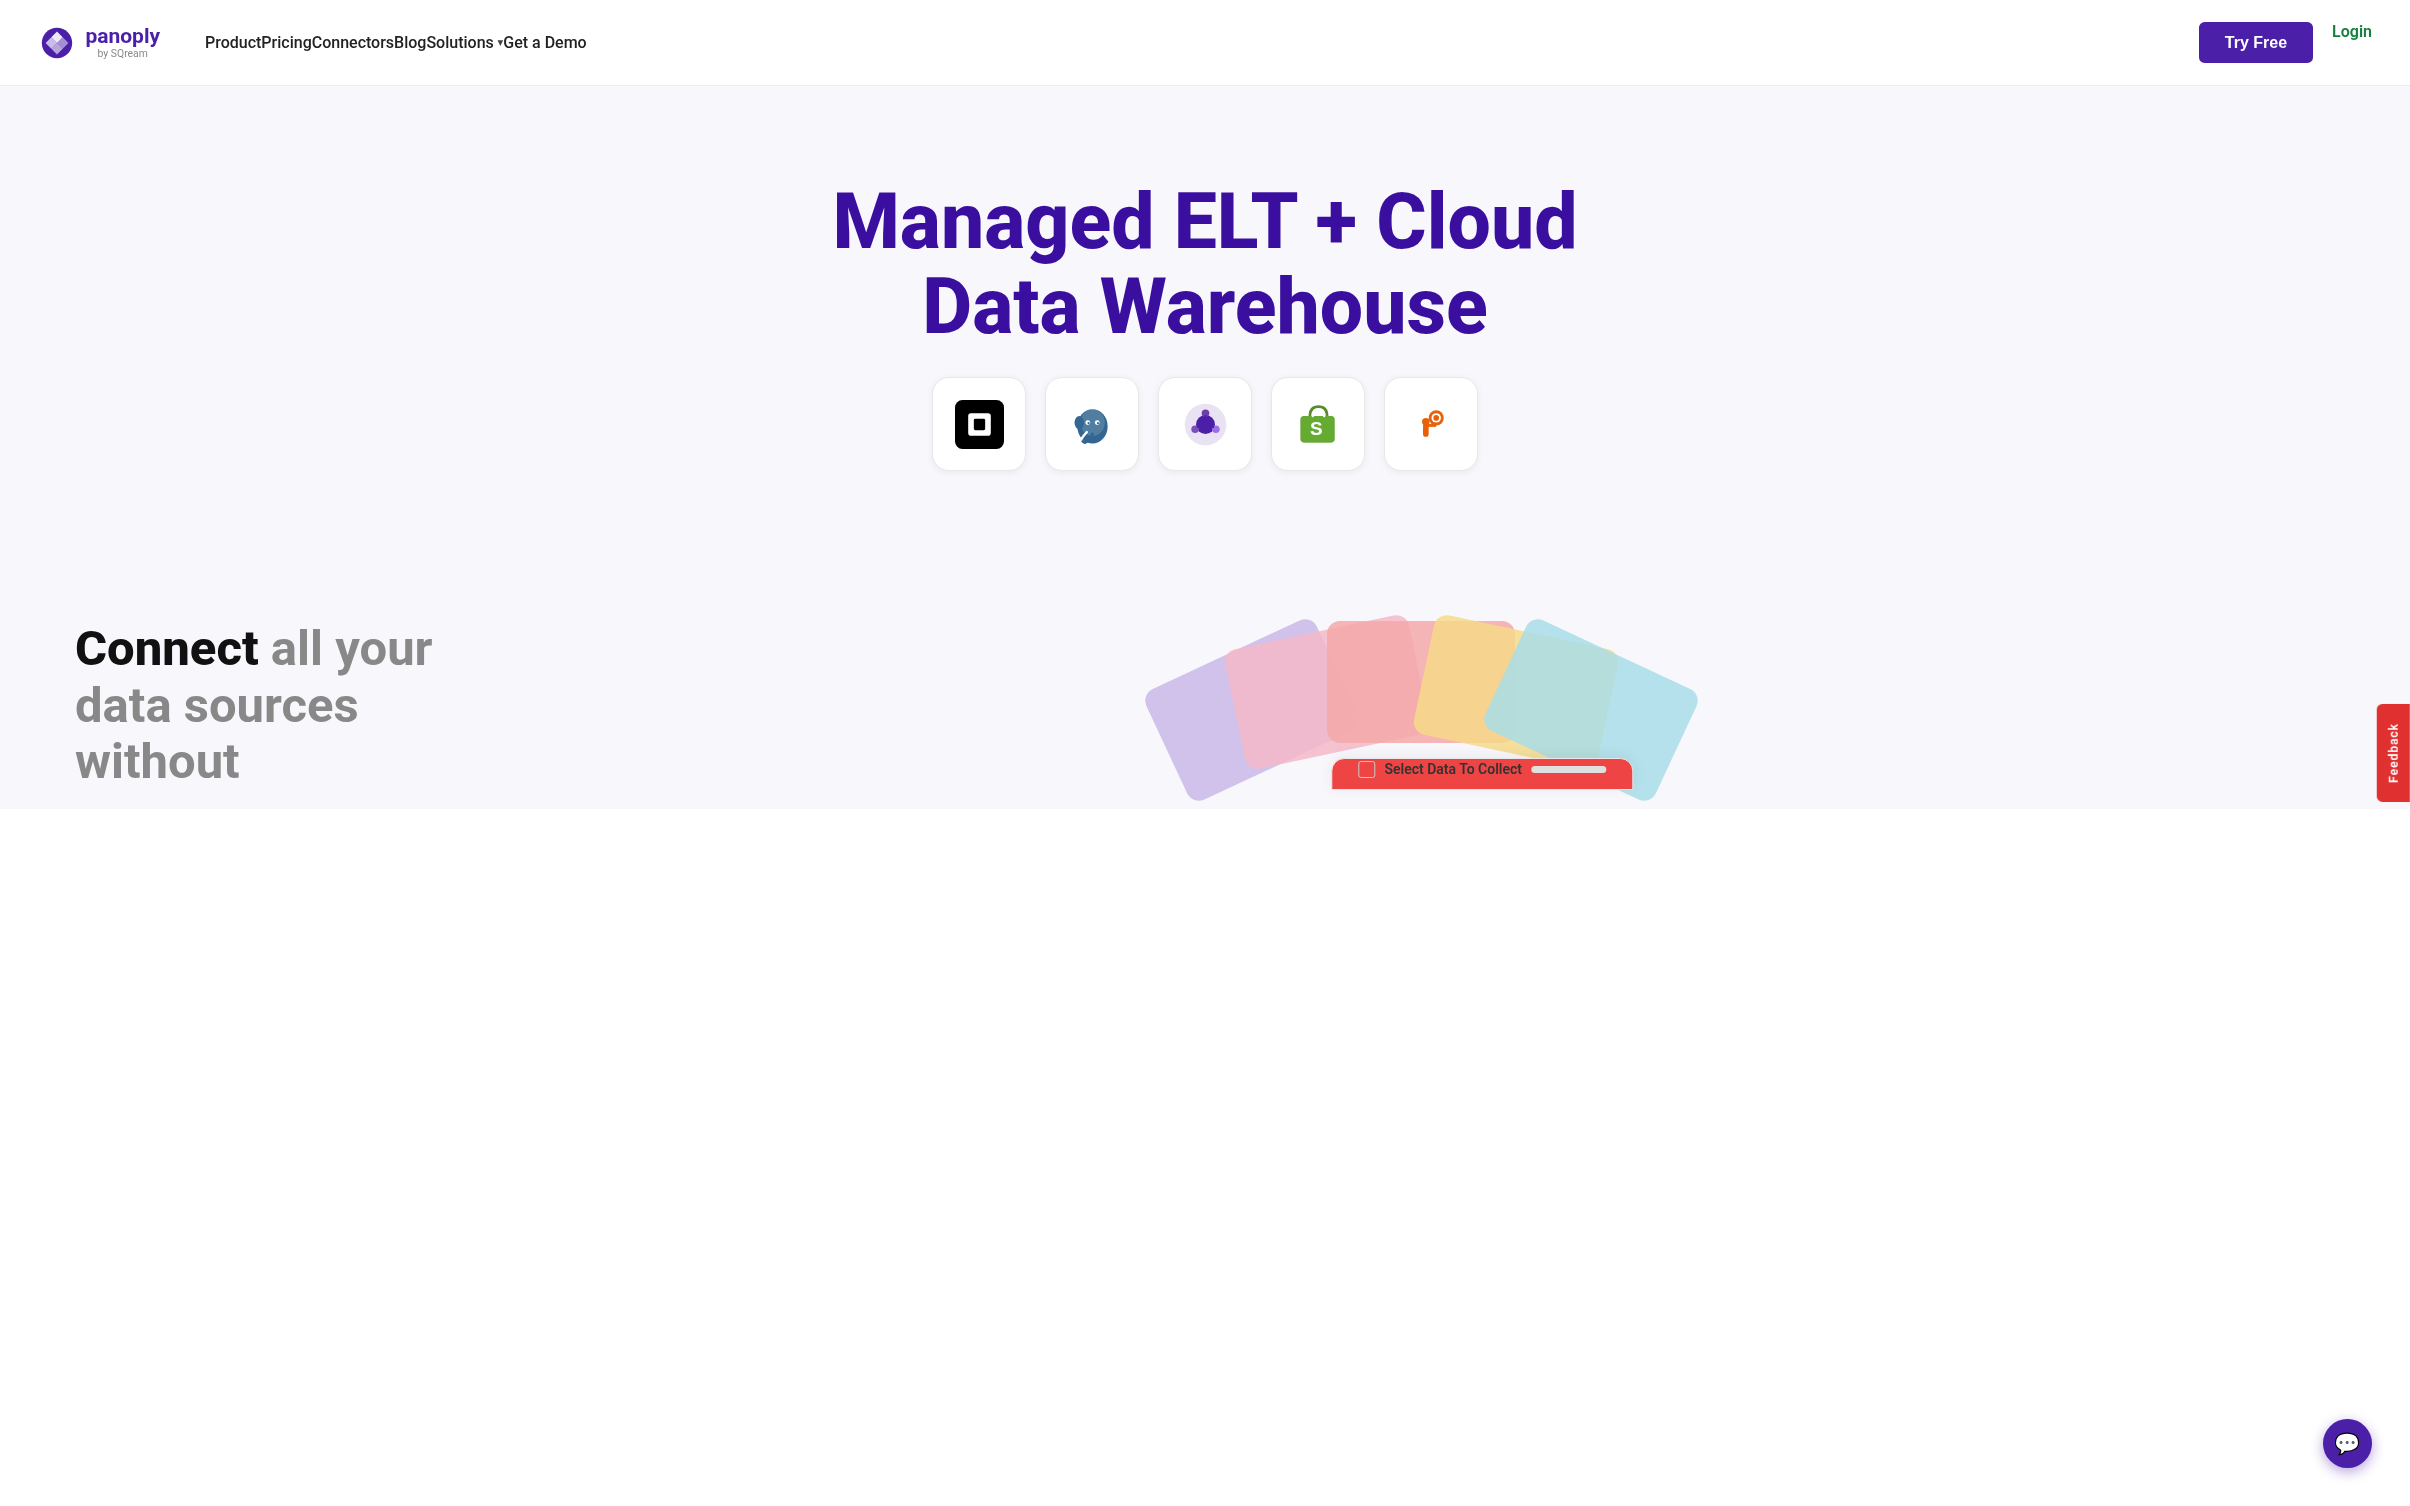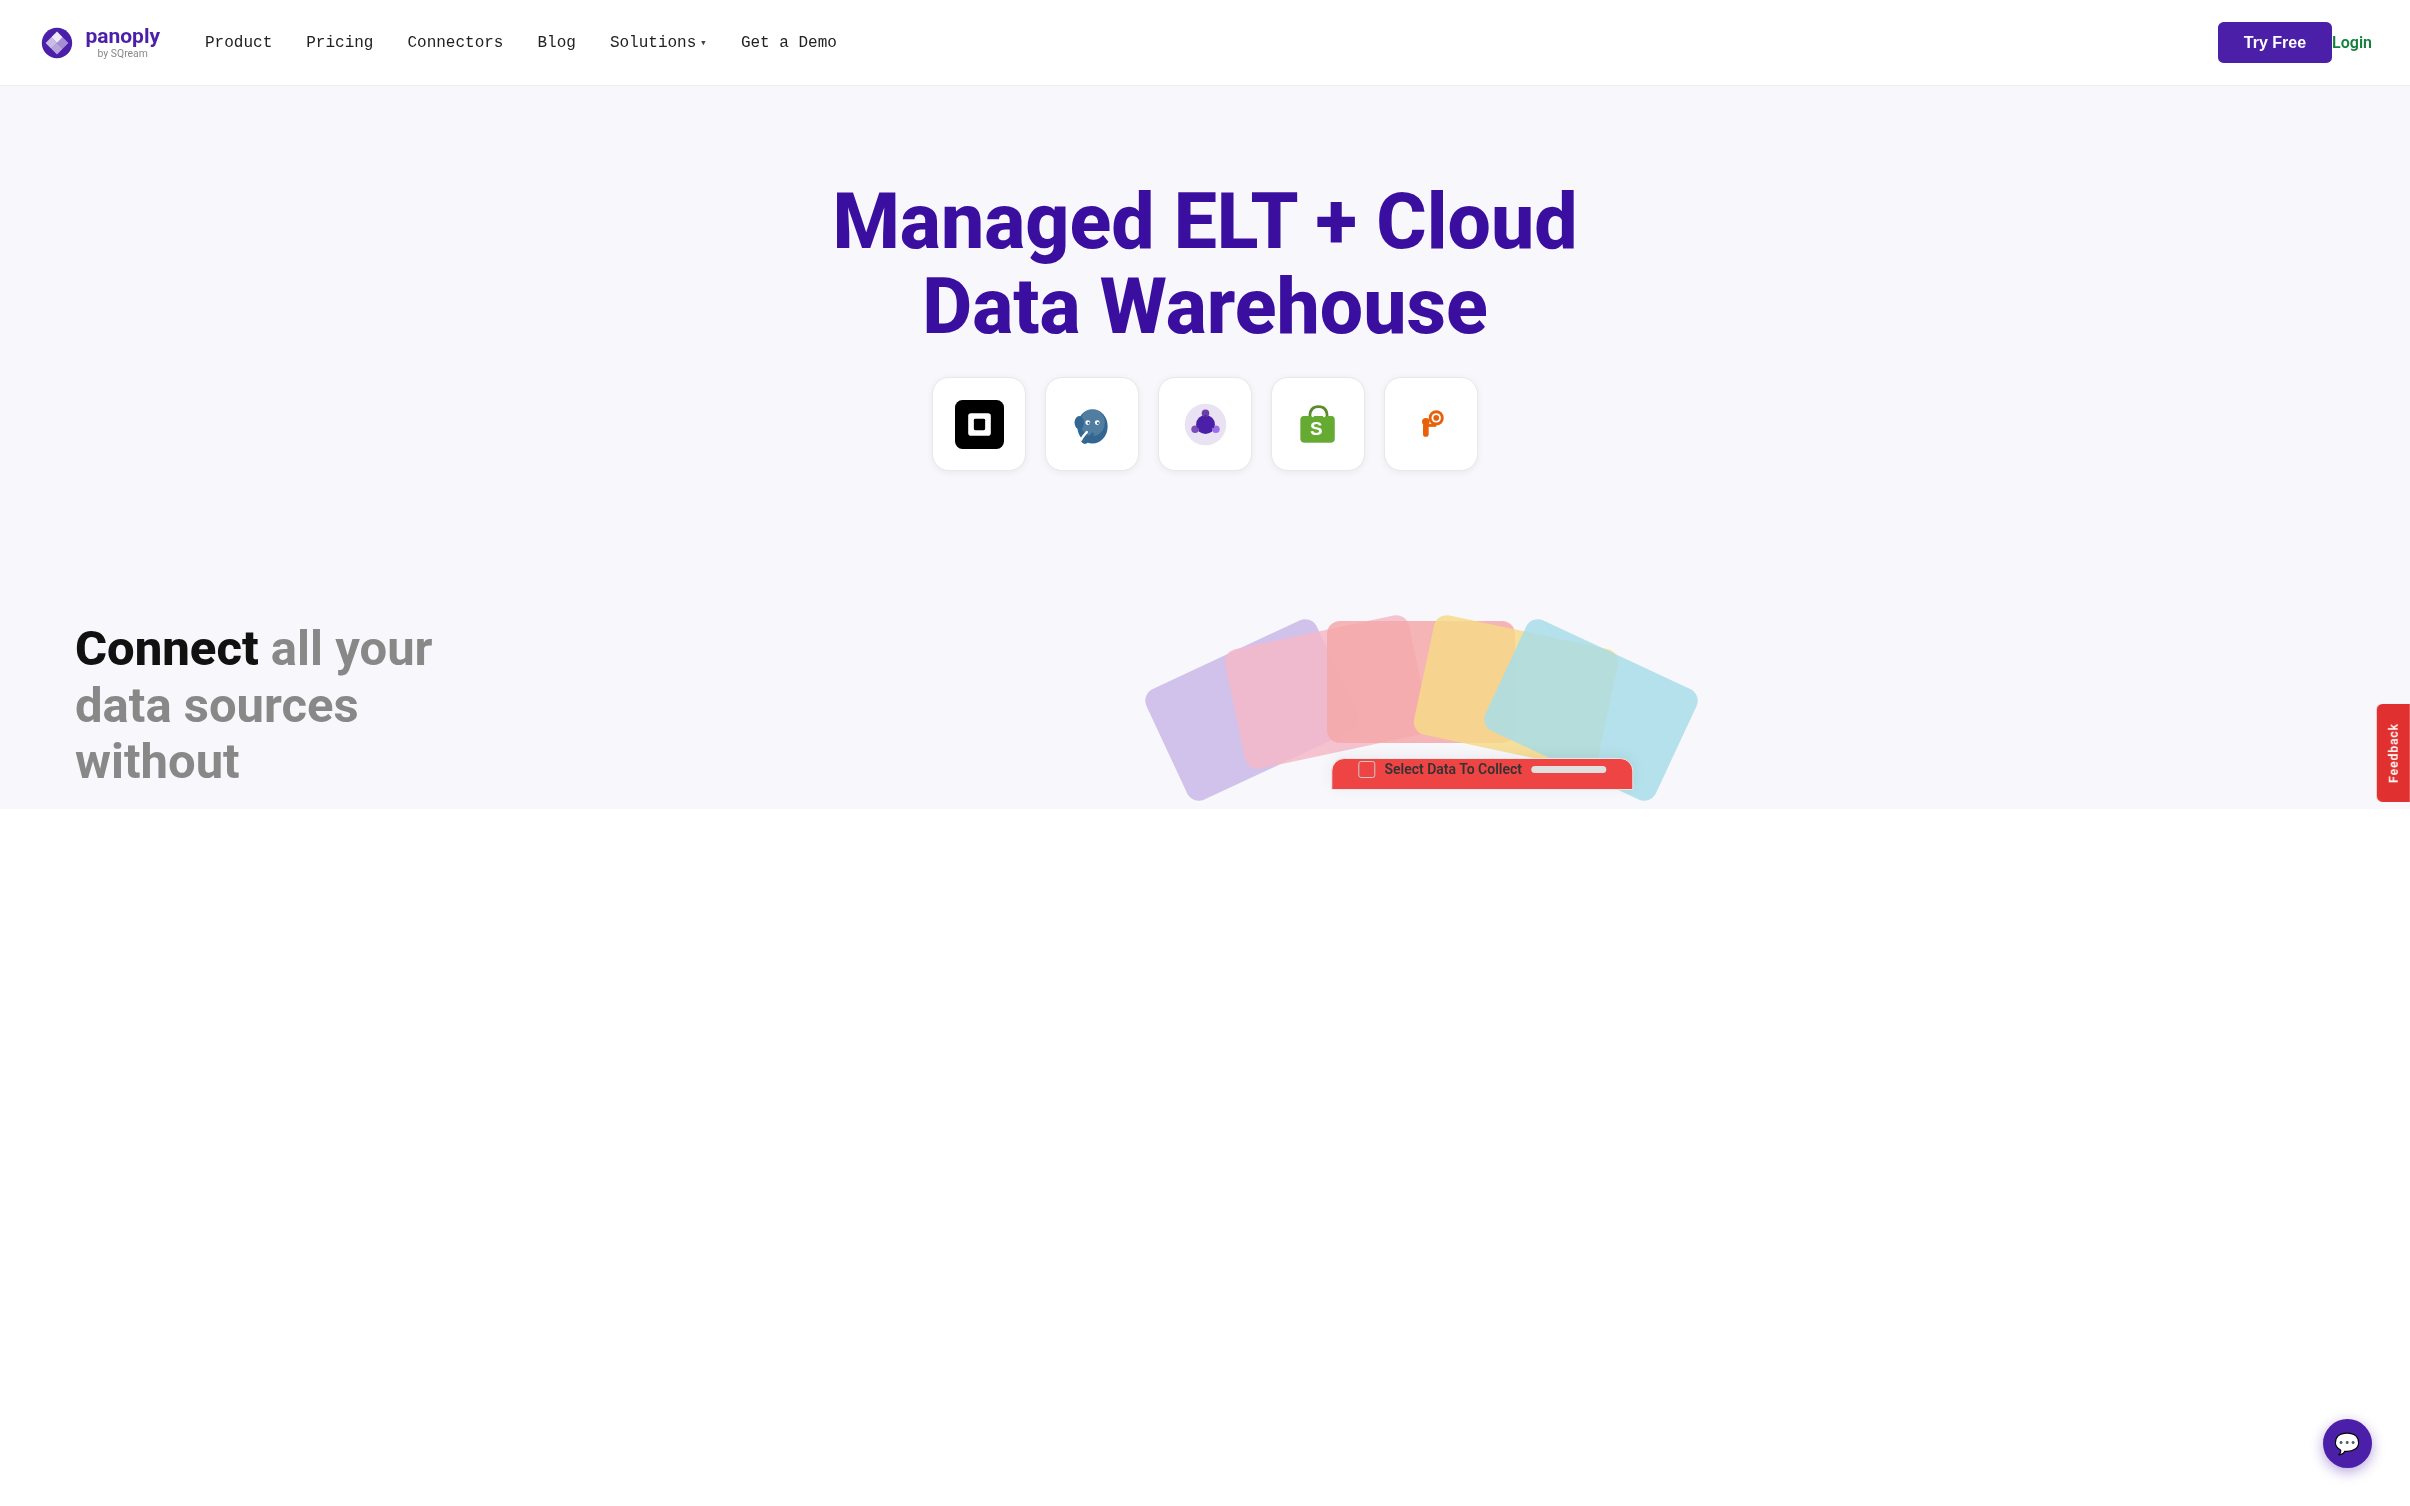--- a/index.html
+++ b/index.html
@@ -47,24 +47,22 @@
     .logo-sub {
       font-size: 10.4px;
       color: #888;
       margin-top: 1.9px;
       text-align: center;
     }
 
     .nav-links {
       display: flex;
       align-items: center;
-      gap: 34px;
       list-style: none;
       flex: 1;
-      font-family: Liberation Mono, monospace;
     }
 
     .nav-links a {
       text-decoration: none;
       color: #222;
       font-size: 16px;
       font-weight: 500;
     }
 
     .solutions-wrap {
@@ -74,21 +72,22 @@
       cursor: pointer;
     }
 
     .chevron {
       font-size: 11.3px;
       color: #444;
     }
 
     .nav-right {
       display: flex;
-      align-items: center;
+      align-items: flex-start;
+      gap: 19px;
       margin-left: auto;
     }
 
     .try-free-btn {
       background: #4b1fa8;
       color: #fff;
       border: none;
       border-radius: 5.6px;
       padding: 11.3px 26px;
       font-size: 16px;

